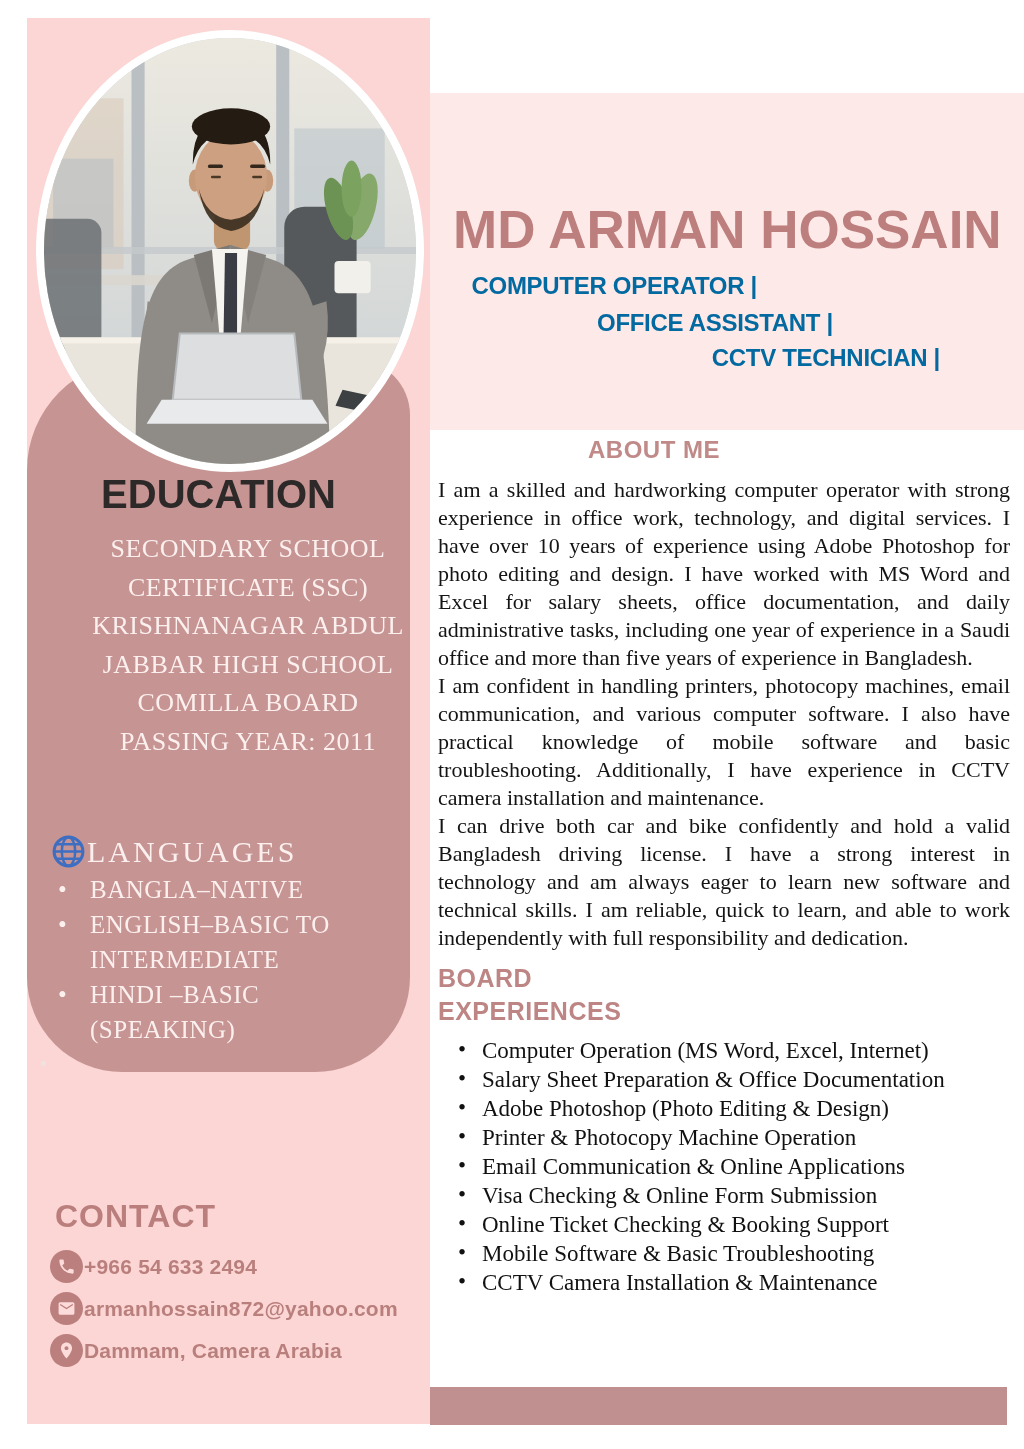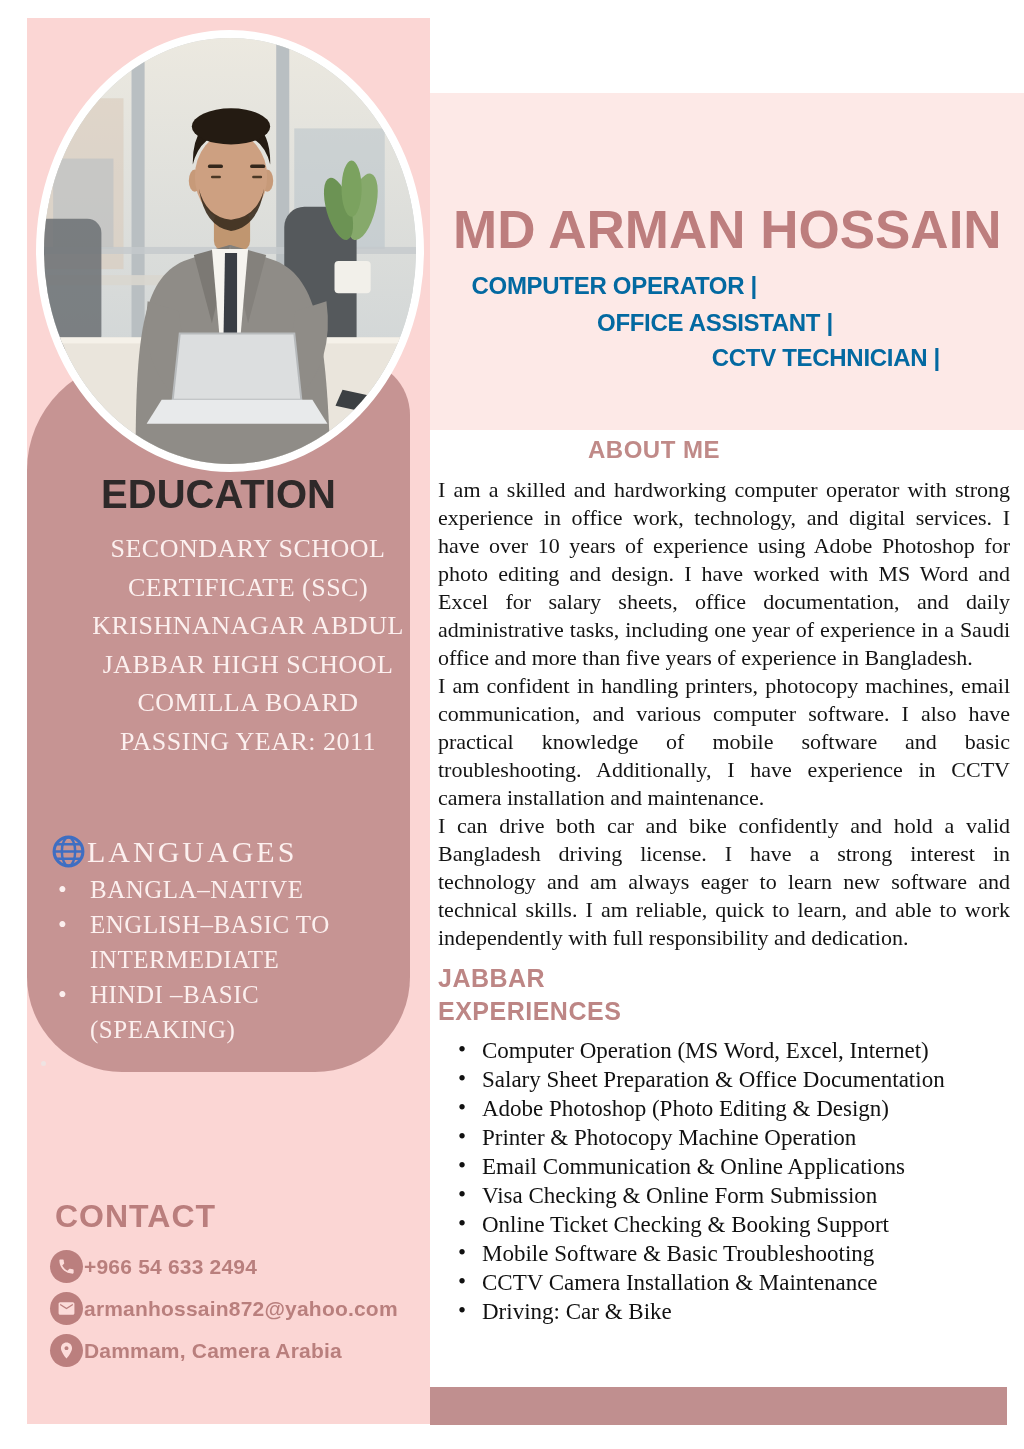--- a/index.html
+++ b/index.html
@@ -194,32 +194,31 @@
   <div class="title-line t3">CCTV TECHNICIAN |</div>
 
   <div class="main-col">
     <div class="about-heading">ABOUT ME</div>
     <div class="about-text">
       <p>I am a skilled and hardworking computer operator with strong experience in office work, technology, and digital services. I have over 10 years of experience using Adobe Photoshop for photo editing and design. I have worked with MS Word and Excel for salary sheets, office documentation, and daily administrative tasks, including one year of experience in a Saudi office and more than five years of experience in Bangladesh.</p>
       <p>I am confident in handling printers, photocopy machines, email communication, and various computer software. I also have practical knowledge of mobile software and basic troubleshooting. Additionally, I have experience in CCTV camera installation and maintenance.</p>
       <p>I can drive both car and bike confidently and hold a valid Bangladesh driving license. I have a strong interest in technology and am always eager to learn new software and technical skills. I am reliable, quick to learn, and able to work independently with full responsibility and dedication.</p>
     </div>
     <div class="skills-headings">
-      <div class="skills-h">JABBAR</div>
+      <div class="skills-h">BOARD</div>
       <div class="skills-h">EXPERIENCES</div>
     </div>
     <ul class="skills-list">
       <li>Computer Operation (MS Word, Excel, Internet)</li>
       <li>Salary Sheet Preparation &amp; Office Documentation</li>
       <li>Adobe Photoshop (Photo Editing &amp; Design)</li>
       <li>Printer &amp; Photocopy Machine Operation</li>
       <li>Email Communication &amp; Online Applications</li>
       <li>Visa Checking &amp; Online Form Submission</li>
       <li>Online Ticket Checking &amp; Booking Support</li>
       <li>Mobile Software &amp; Basic Troubleshooting</li>
       <li>CCTV Camera Installation &amp; Maintenance</li>
-      <li>Driving: Car &amp; Bike</li>
     </ul>
   </div>
 
   <div class="bottom-band"></div>
 
 </div>
 
 </body></html>

